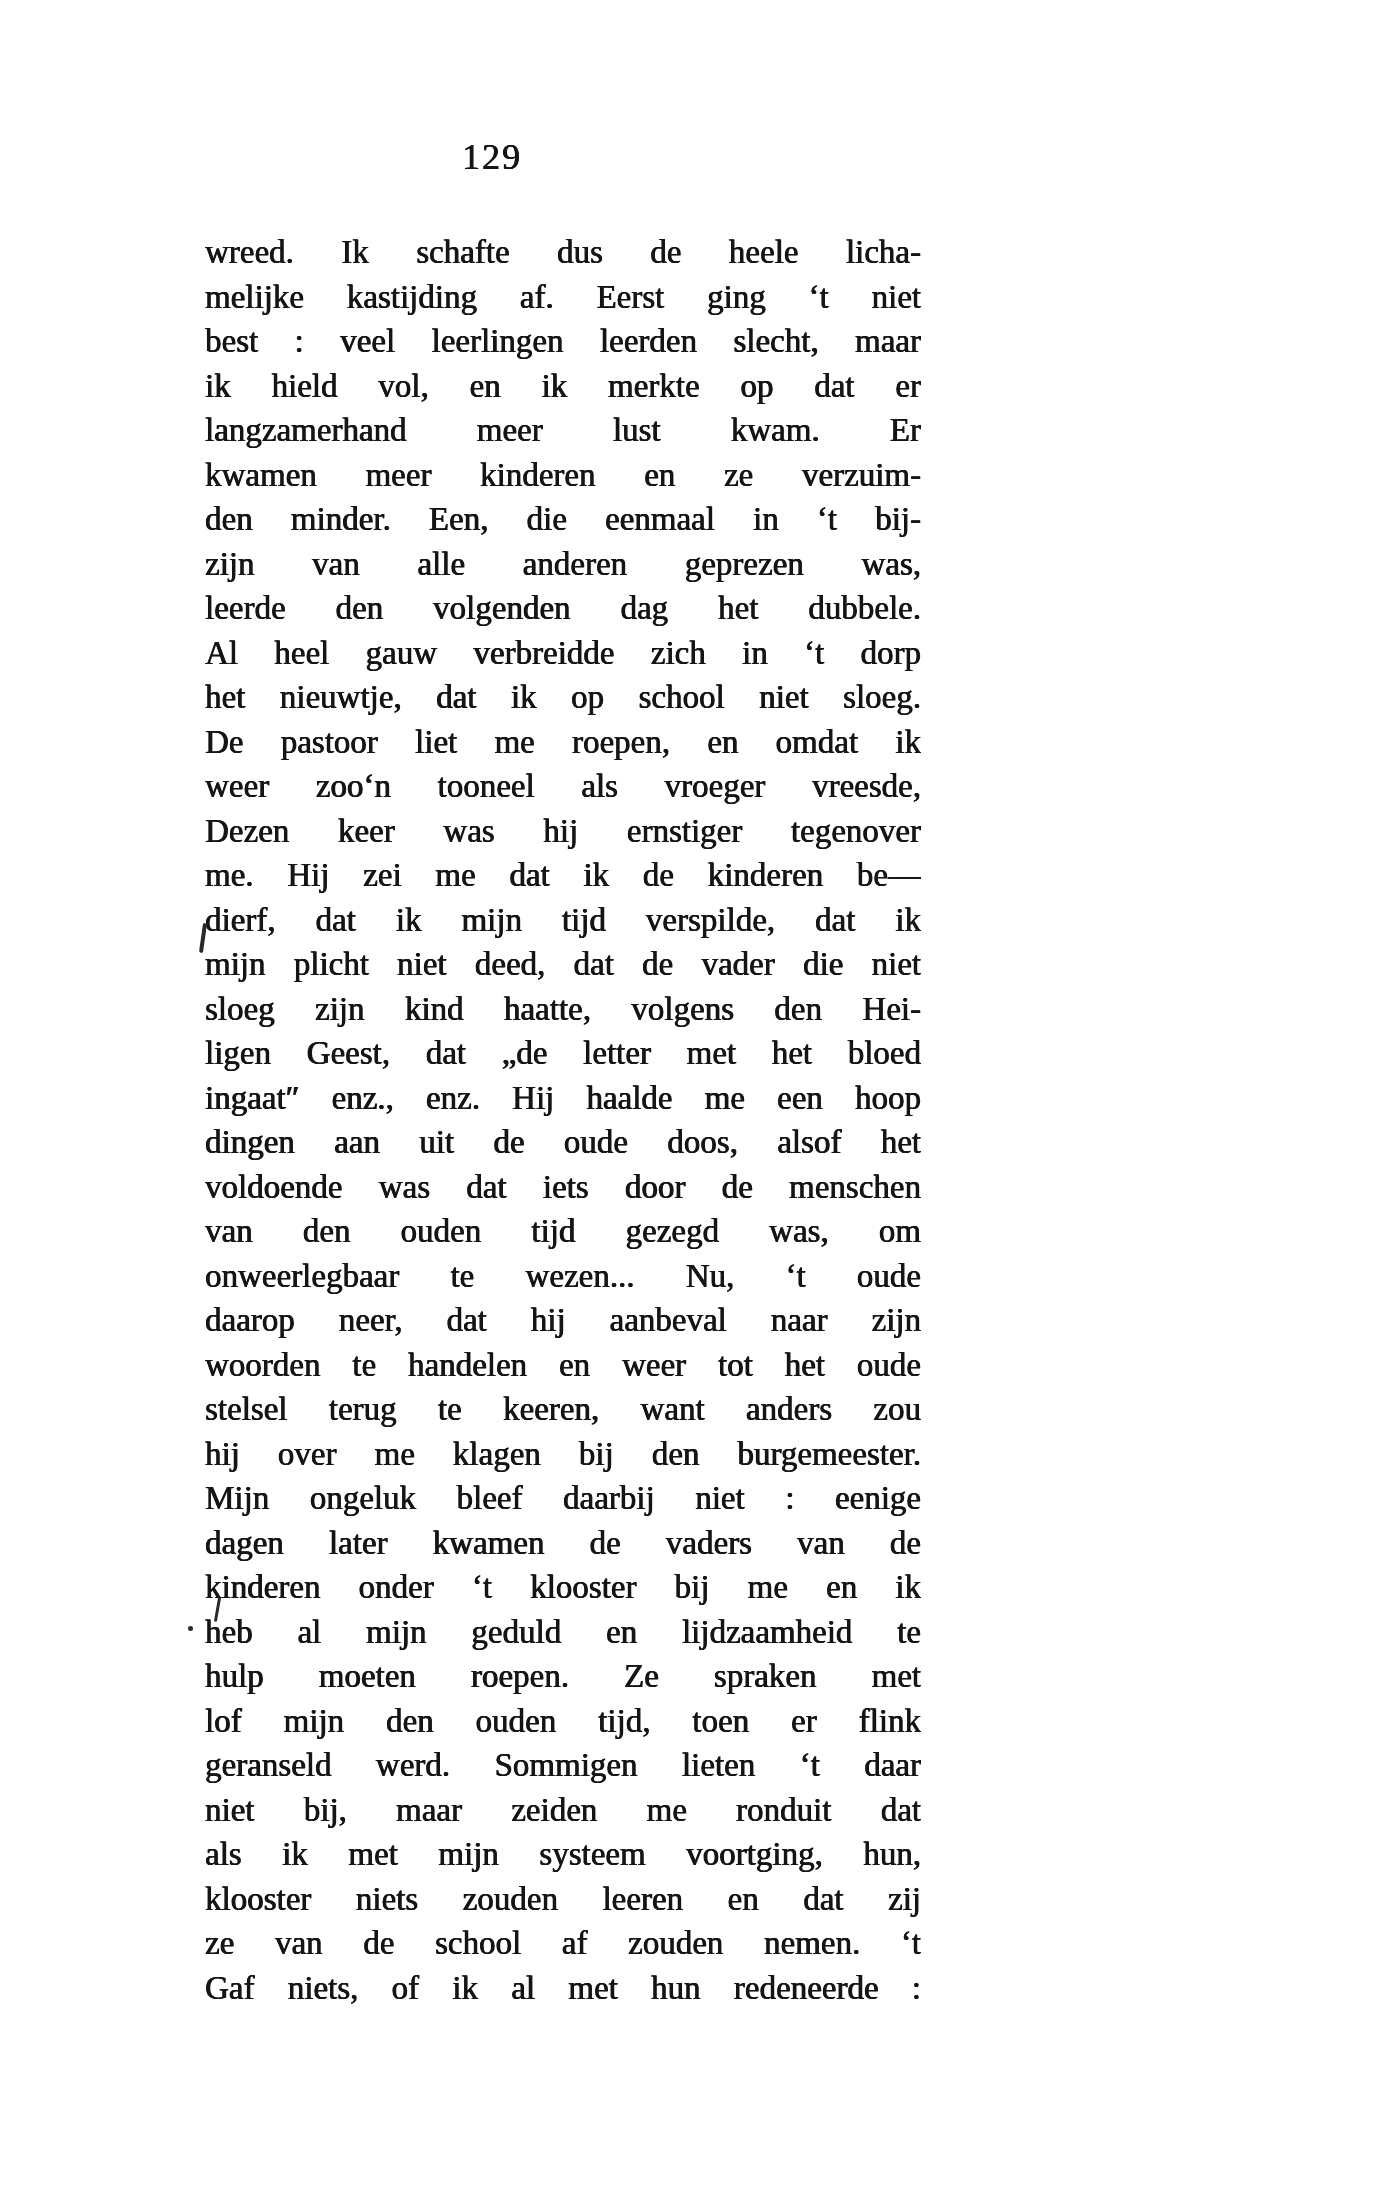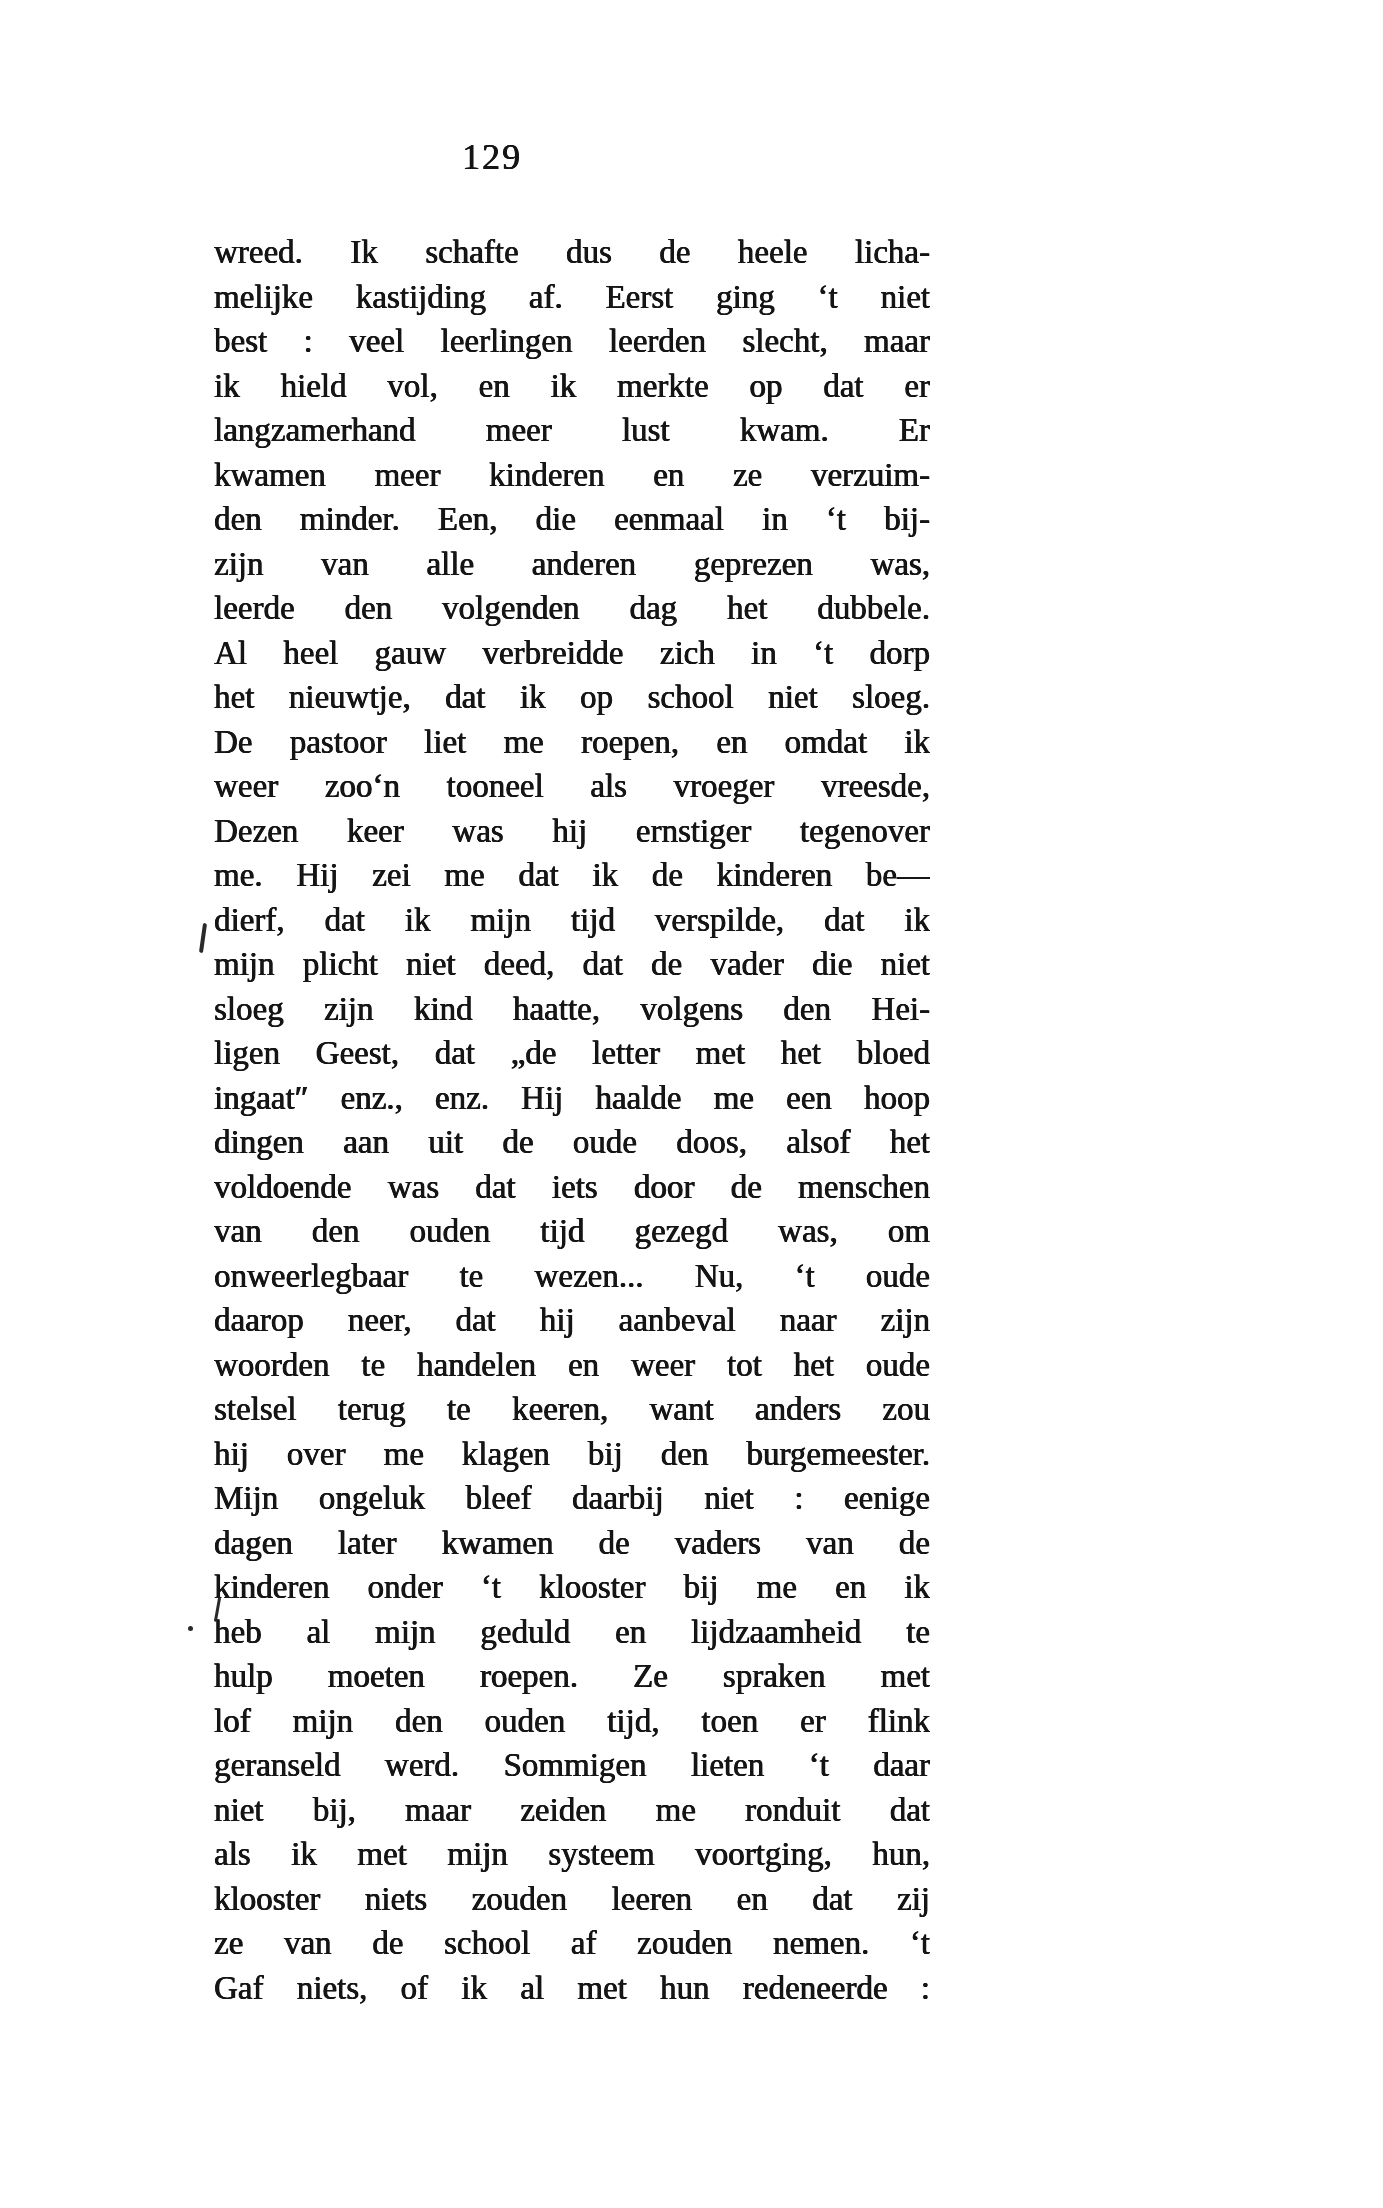--- a/index.html
+++ b/index.html
@@ -19,21 +19,21 @@
   .page-number {
     position: absolute;
     left: 462px;
     top: 136px;
     font-size: 36px;
     letter-spacing: 2px;
     text-shadow: 0.6px 0 0 currentColor, -0.3px 0 0 currentColor;
   }
   .text-block {
     position: absolute;
-    left: 214px;
+    left: 205px;
     top: 230px;
     width: 716px;
   }
   .line {
     height: 44.5px;
     line-height: 44.5px;
     font-size: 33px;
     text-align: justify;
     text-align-last: justify;
     overflow: hidden;

